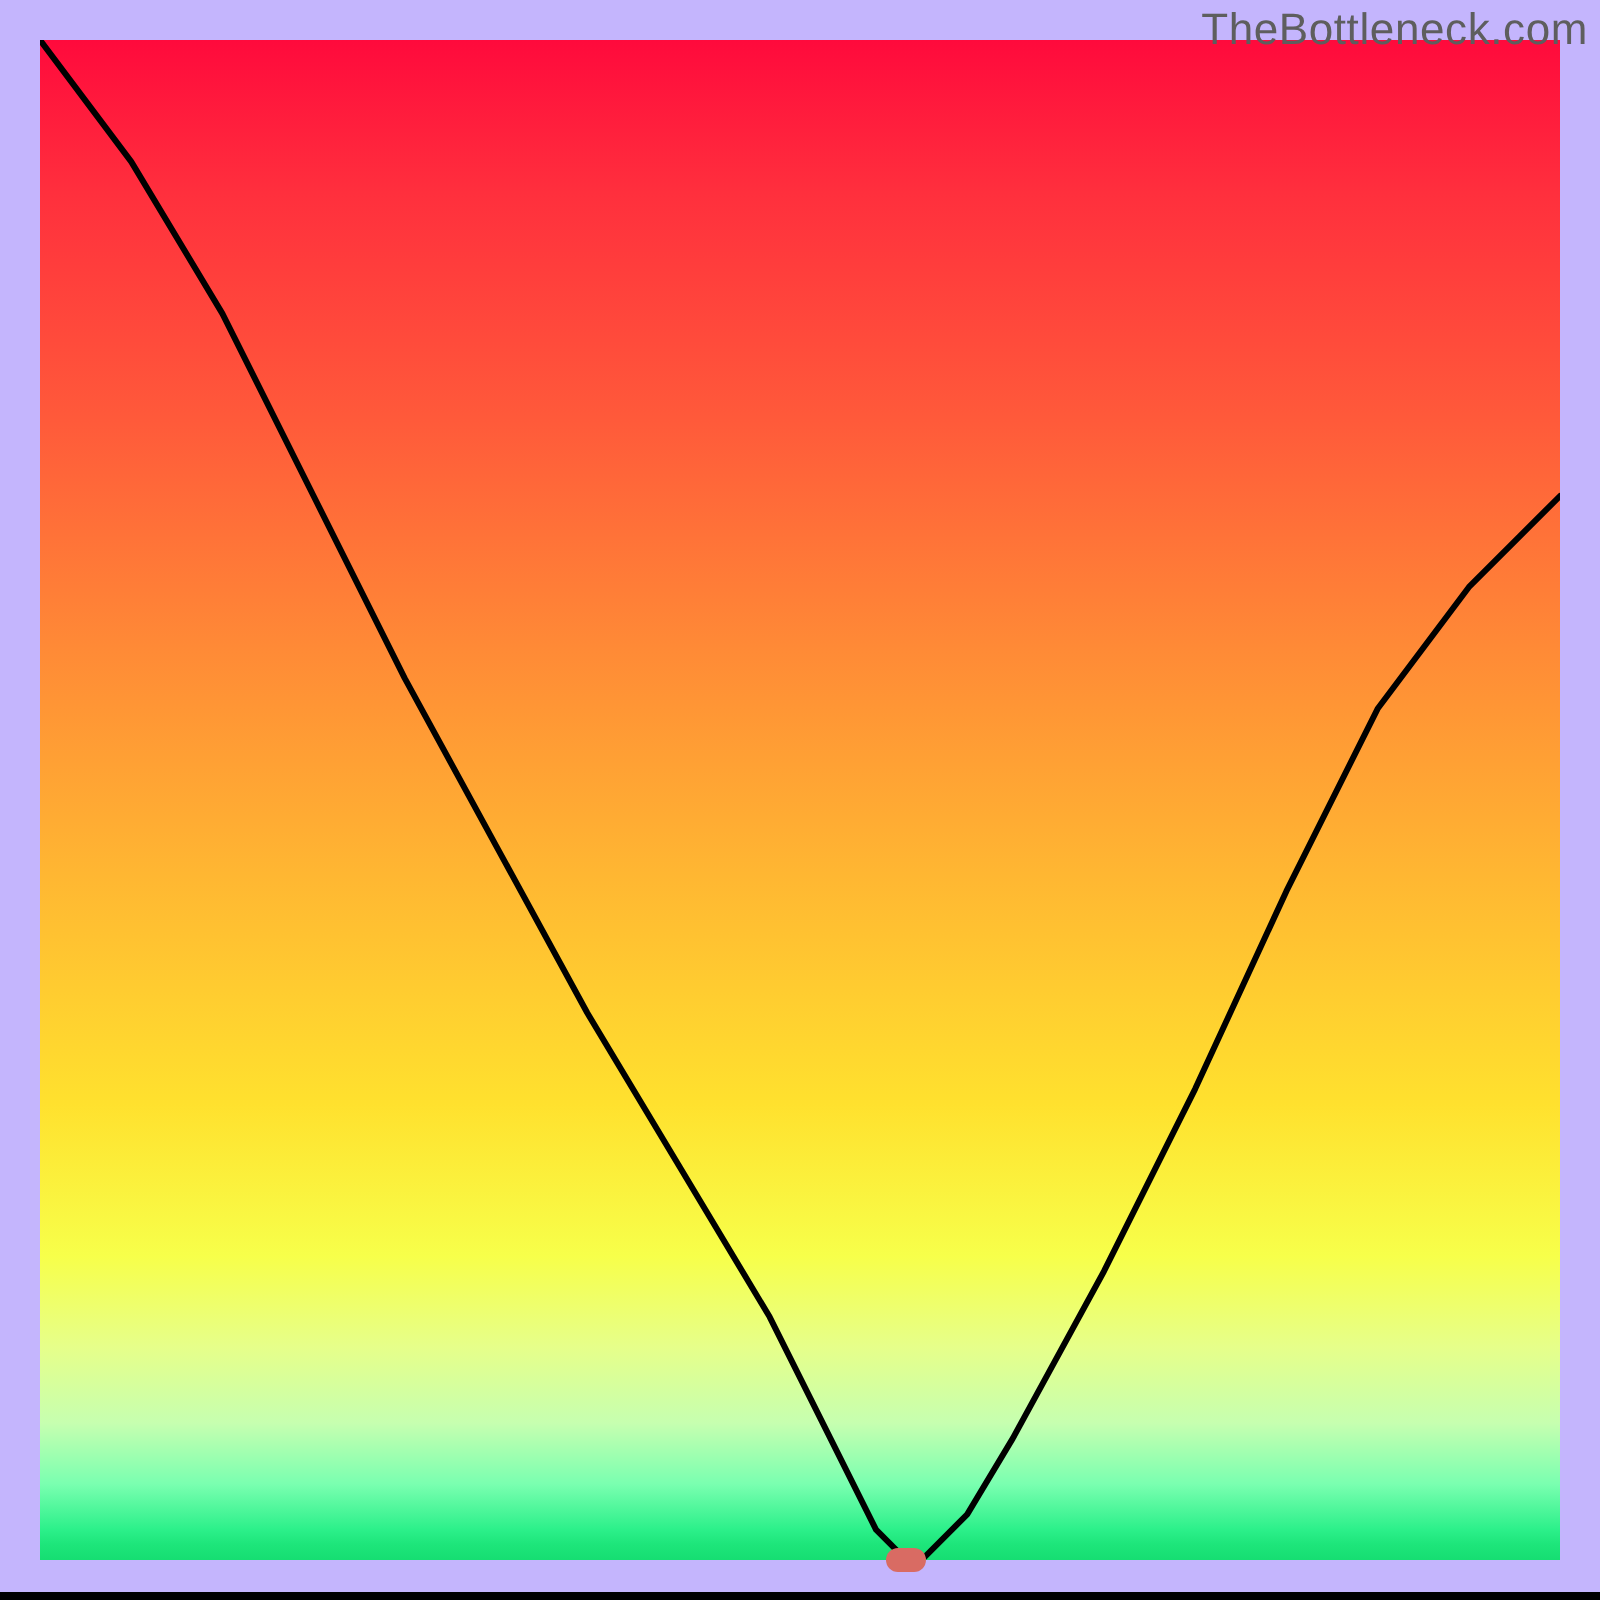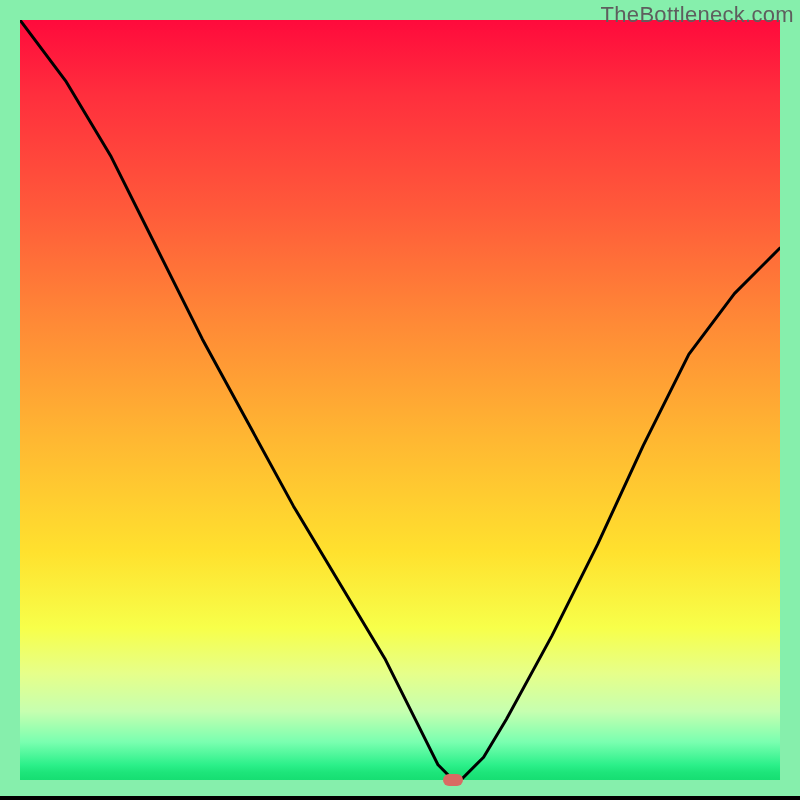--- a/index.html
+++ b/index.html
@@ -8,21 +8,21 @@
     width: 800px;
     height: 800px;
     background: #000;
     overflow: hidden;
     font-family: Arial, Helvetica, sans-serif;
   }
   #stage {
     position: relative;
     width: 800px;
     height: 796px;
-    background: #86efac;
+    background: #c4b5fd;
   }
   #plot-area {
     position: absolute;
     left: 20px;
     top: 20px;
     width: 760px;
     height: 760px;
     
     background: linear-gradient(
       to bottom,

